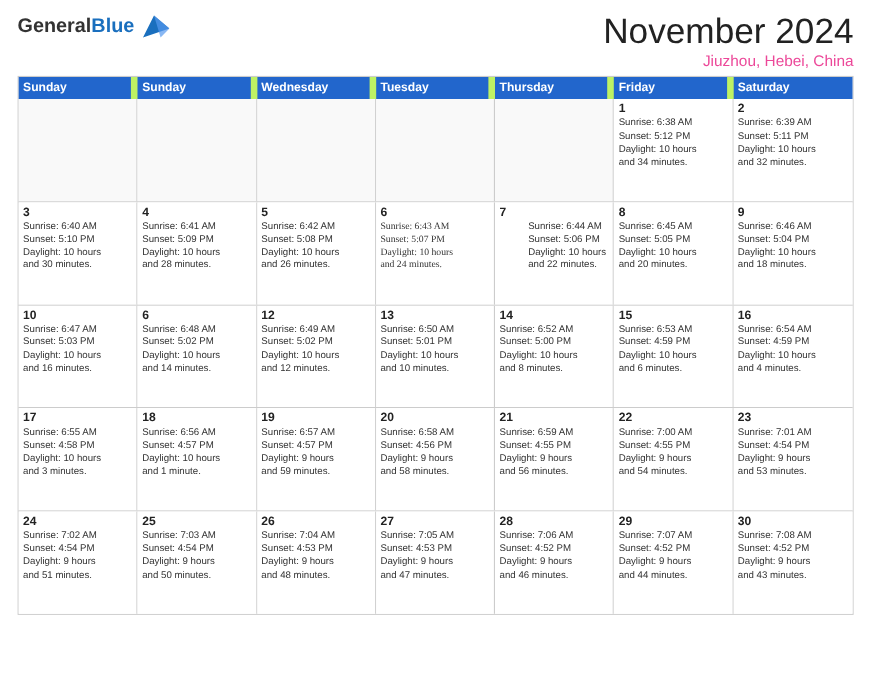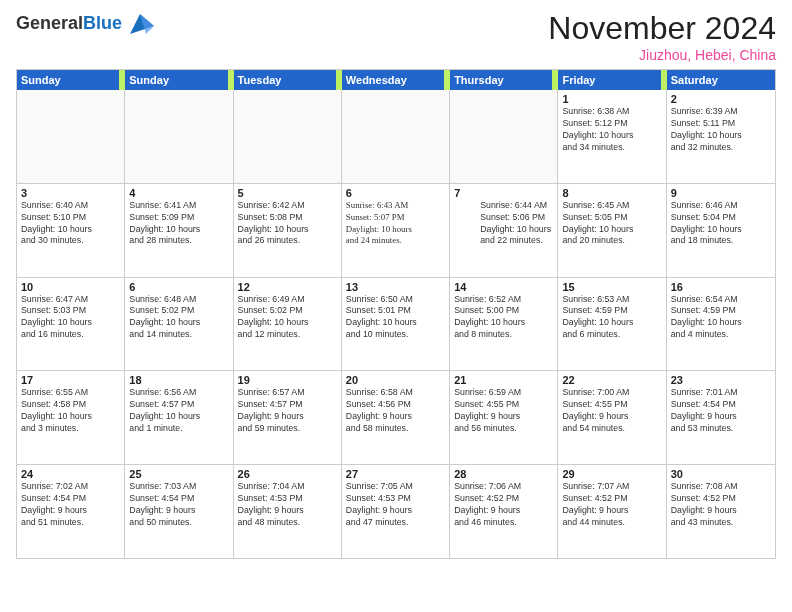--- a/index.html
+++ b/index.html
@@ -128,22 +128,22 @@
     <div class="title-block">
       <div class="month-title">November 2024</div>
       <div class="location">Jiuzhou, Hebei, China</div>
     </div>
   </div>
 
   <div class="calendar">
     <div class="cal-header" id="cal-header">
         <div class="cal-header-cell">Sunday</div>
         <div class="cal-header-cell">Sunday</div>
+        <div class="cal-header-cell">Wednesday</div>
         <div class="cal-header-cell">Tuesday</div>
-        <div class="cal-header-cell">Wednesday</div>
         <div class="cal-header-cell">Thursday</div>
         <div class="cal-header-cell">Friday</div>
         <div class="cal-header-cell">Saturday</div>
       </div>
     <div class="cal-body" id="cal-body">
         <div class="cal-row">
           <div class="cal-cell empty"></div>
           <div class="cal-cell empty"></div>
           <div class="cal-cell empty"></div>
           <div class="cal-cell empty"></div>

